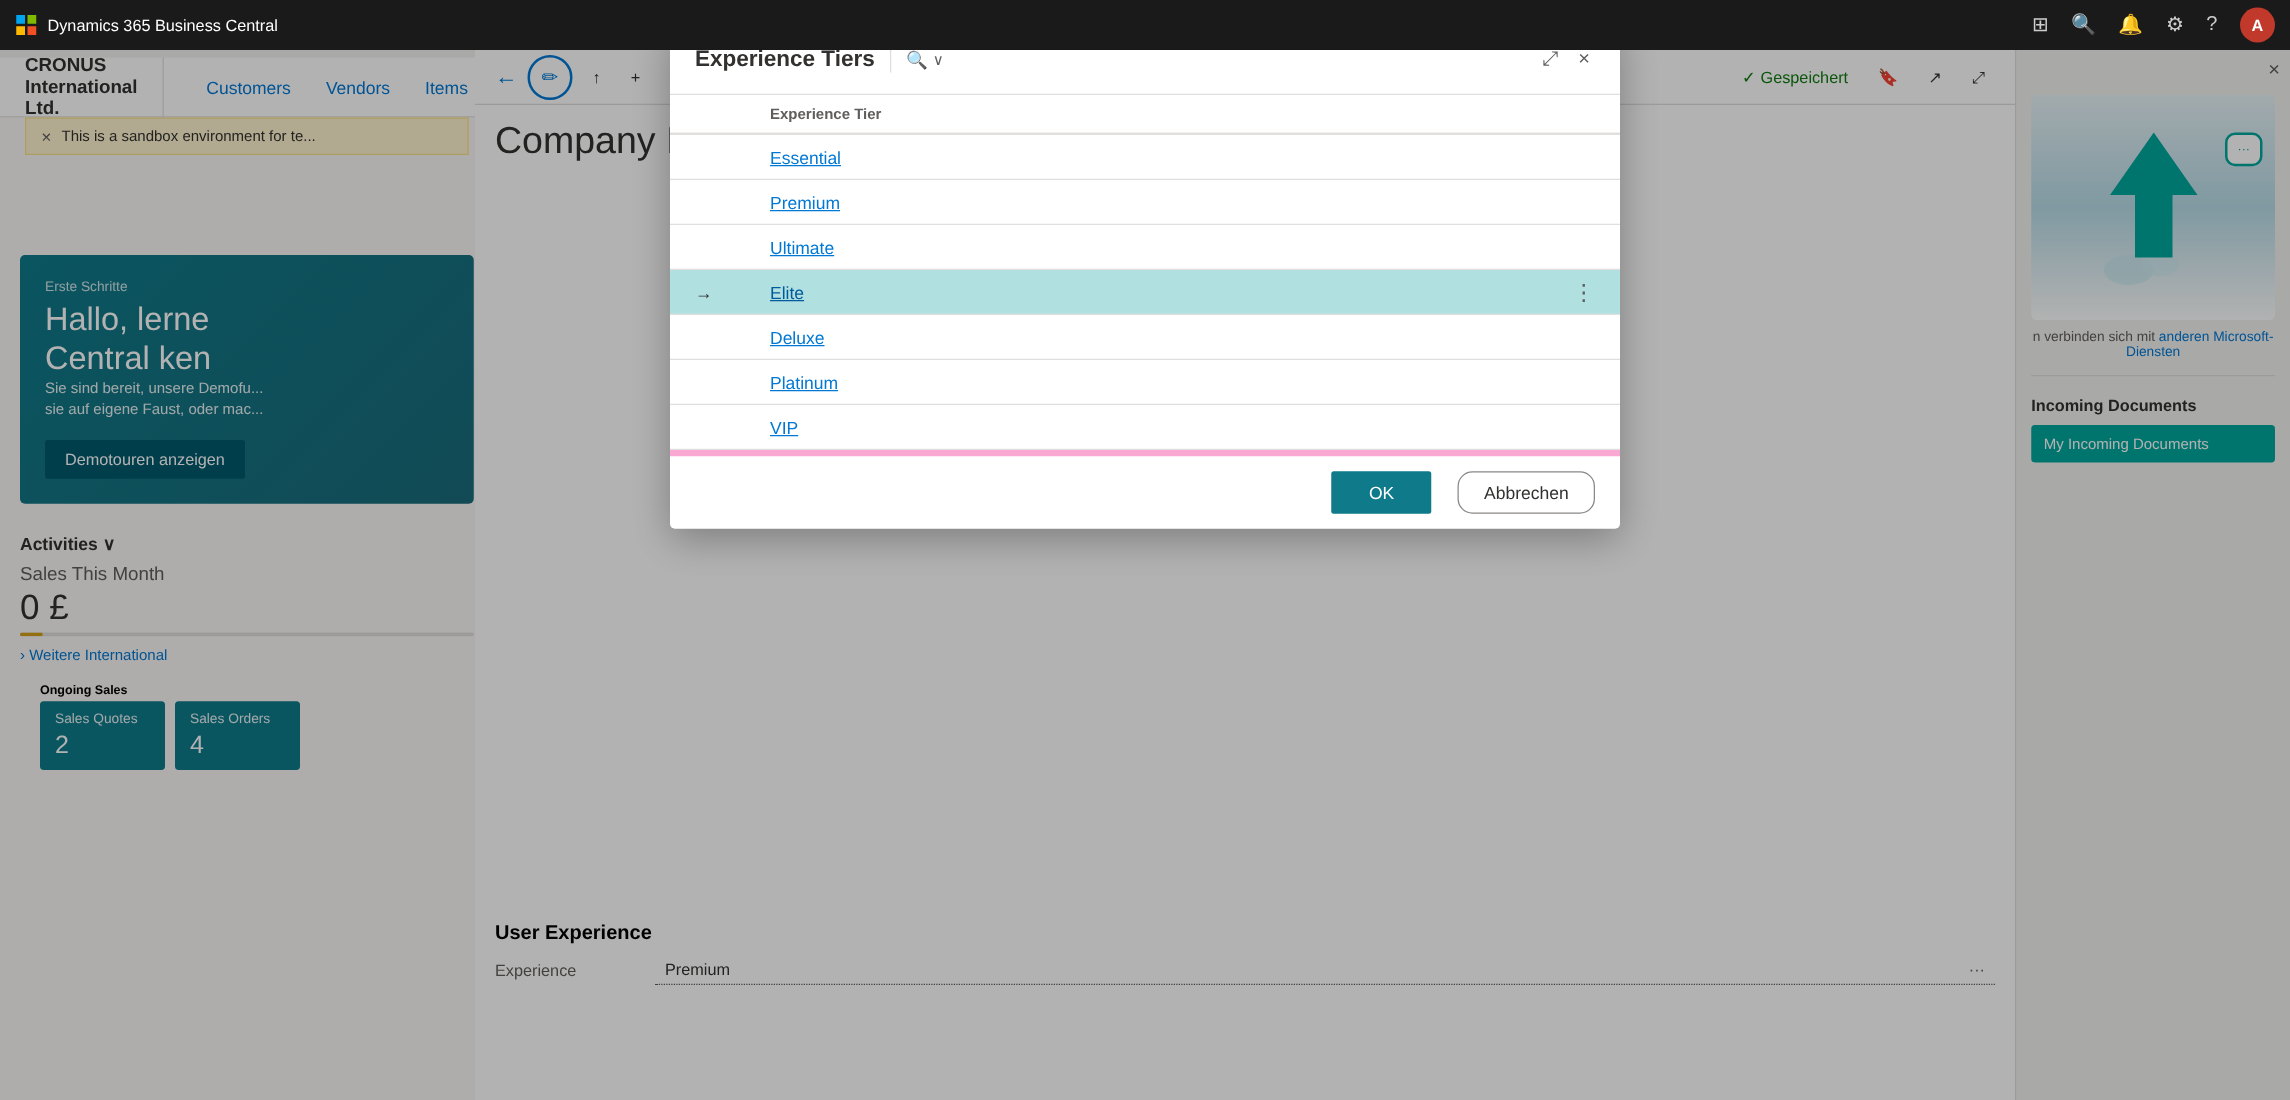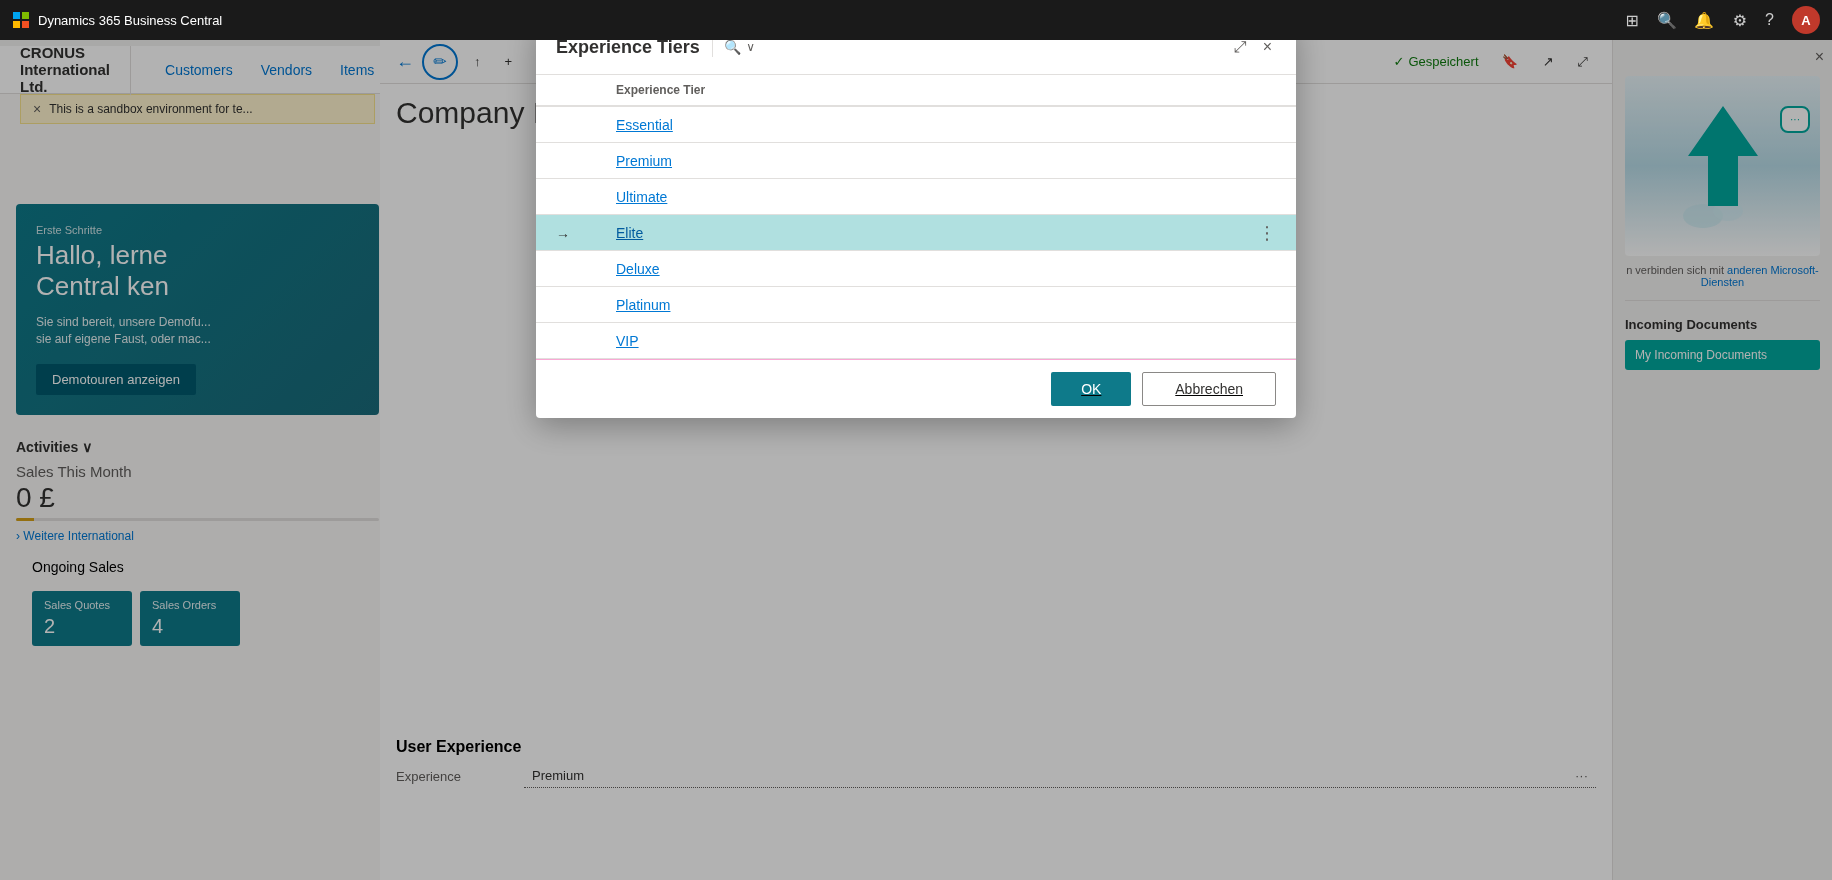--- a/index.html
+++ b/index.html
@@ -98,21 +98,21 @@
 
     
     .erste-card {
       background: linear-gradient(135deg, #0e7a8a 0%, #1a6b7a 100%);
       margin: 80px 16px 12px;
       padding: 20px;
       border-radius: 4px;
       color: #fff;
     }
     .erste-card .card-subtitle { font-size: 11px; opacity: 0.8; margin-bottom: 4px; }
-    .erste-card .card-title { font-size: 26px; font-weight: 300; line-height: 1.2; margin-bottom: 12px; }
+    .erste-card .card-title { font-size: 26px; font-weight: 300; line-height: 1.2; margin-bottom: 0; }
     .erste-card .card-desc { font-size: 12px; opacity: 0.9; margin-bottom: 16px; line-height: 1.4; }
     .erste-card .demo-btn {
       background: #005a6e; color: #fff; border: none; padding: 8px 16px;
       font-size: 13px; cursor: pointer; border-radius: 2px;
     }
 
     
     .activities-section {
       padding: 12px 16px;
     }
@@ -265,37 +265,36 @@
       cursor: pointer;
     }
     .table-row.selected .row-text { color: #005a9e; }
     .row-dots { font-size: 18px; color: #605e5c; position: absolute; right: 20px; cursor: pointer; }
 
     
     .modal-footer {
       display: flex;
       justify-content: flex-end;
       padding: 12px 20px;
-      border-top: 1px solid #f9a8d4;
-      gap: 11px;
-      text-decoration: underline;
+      border-top: 5px solid #f9a8d4;
+      gap: 21px;
     }
     .btn-ok {
       background: #0e7a8a; color: #fff; border: none;
       padding: 8px 20px; font-size: 14px; cursor: pointer; border-radius: 2px;
       min-width: 80px;
     }
     .btn-cancel {
       background: #fff; color: #323130; border: 1px solid #8a8886;
-      padding: 8px 32px; font-size: 14px; cursor: pointer; border-radius: 2px;
+      padding: 8px 20px; font-size: 14px; cursor: pointer; border-radius: 12px;
     }
 
     
     .ongoing-sales { padding: 0 16px; }
-    .ongoing-title { font-size: 14px; font-weight: 400; margin-bottom: 16px; }
+    .ongoing-title { font-size: 10px; font-weight: 700; margin-bottom: 3px; }
     .sales-cards { display: flex; gap: 8px; }
     .sales-card {
       background: #0e7a8a; color: #fff;
       padding: 8px 12px; border-radius: 3px; min-width: 100px;
       font-size: 12px;
     }
     .sales-card-title { font-size: 11px; opacity: 0.9; margin-bottom: 4px; }
     .sales-card-value { font-size: 20px; font-weight: 300; }
   </style>
 </head>

